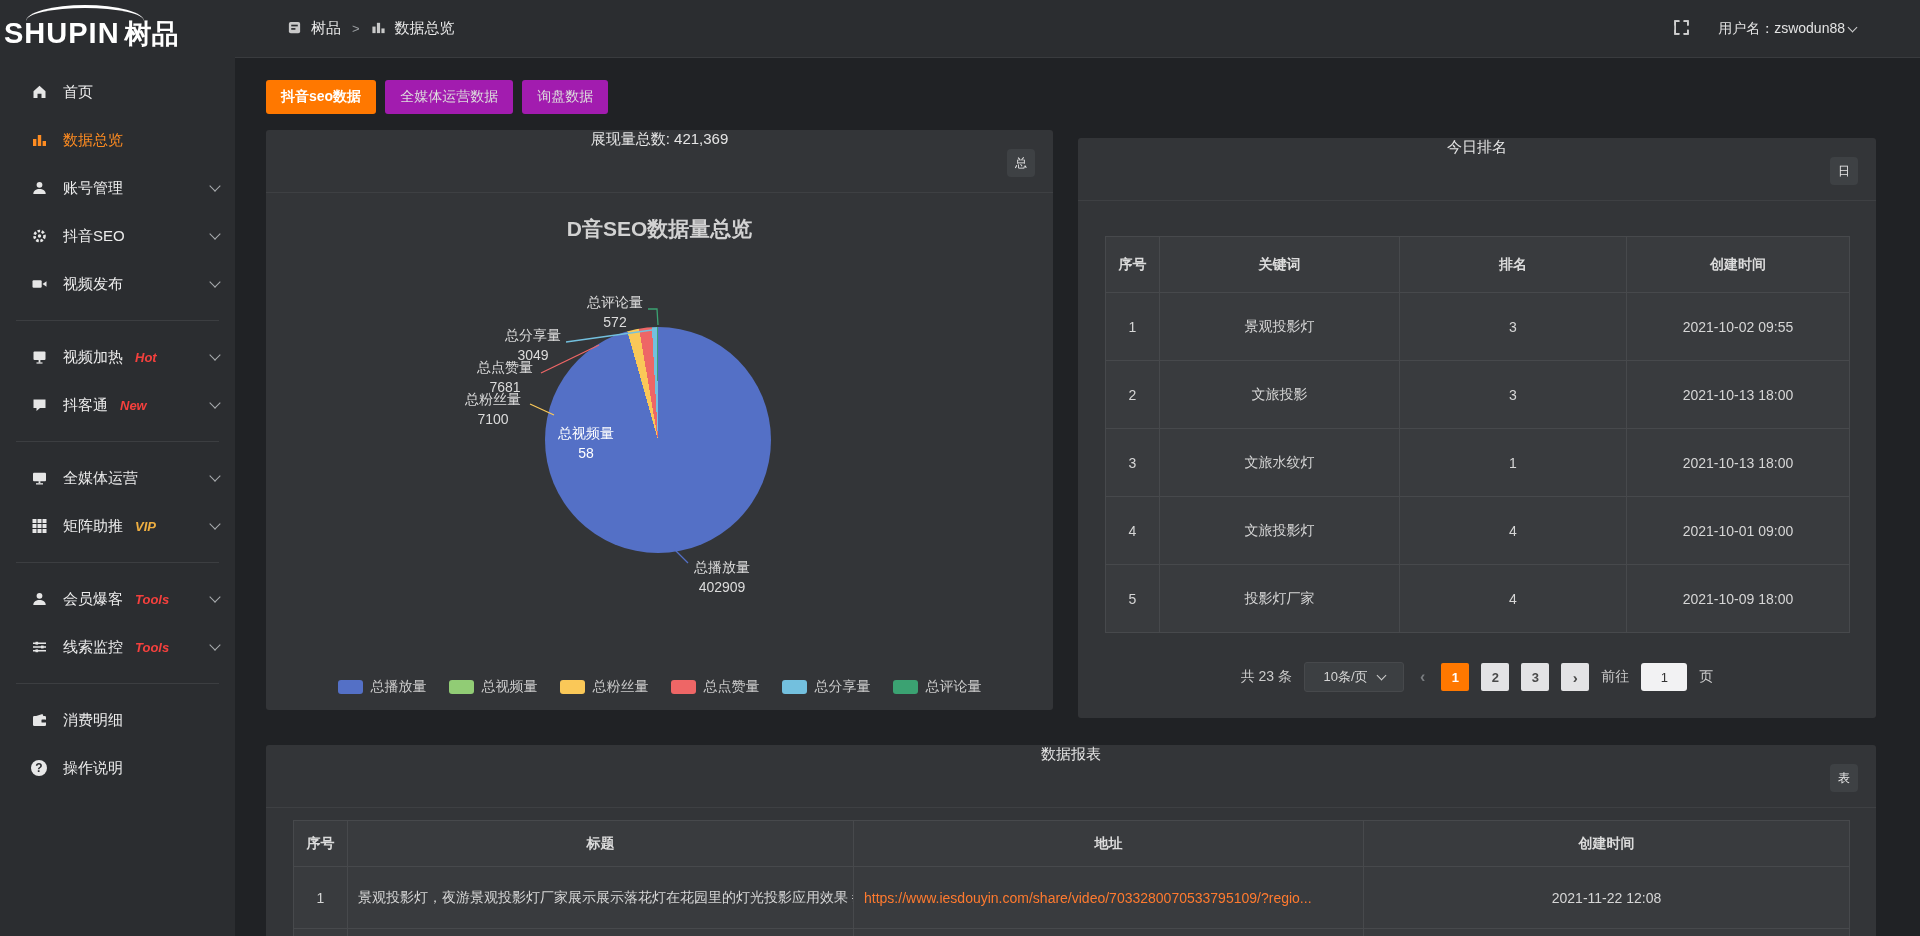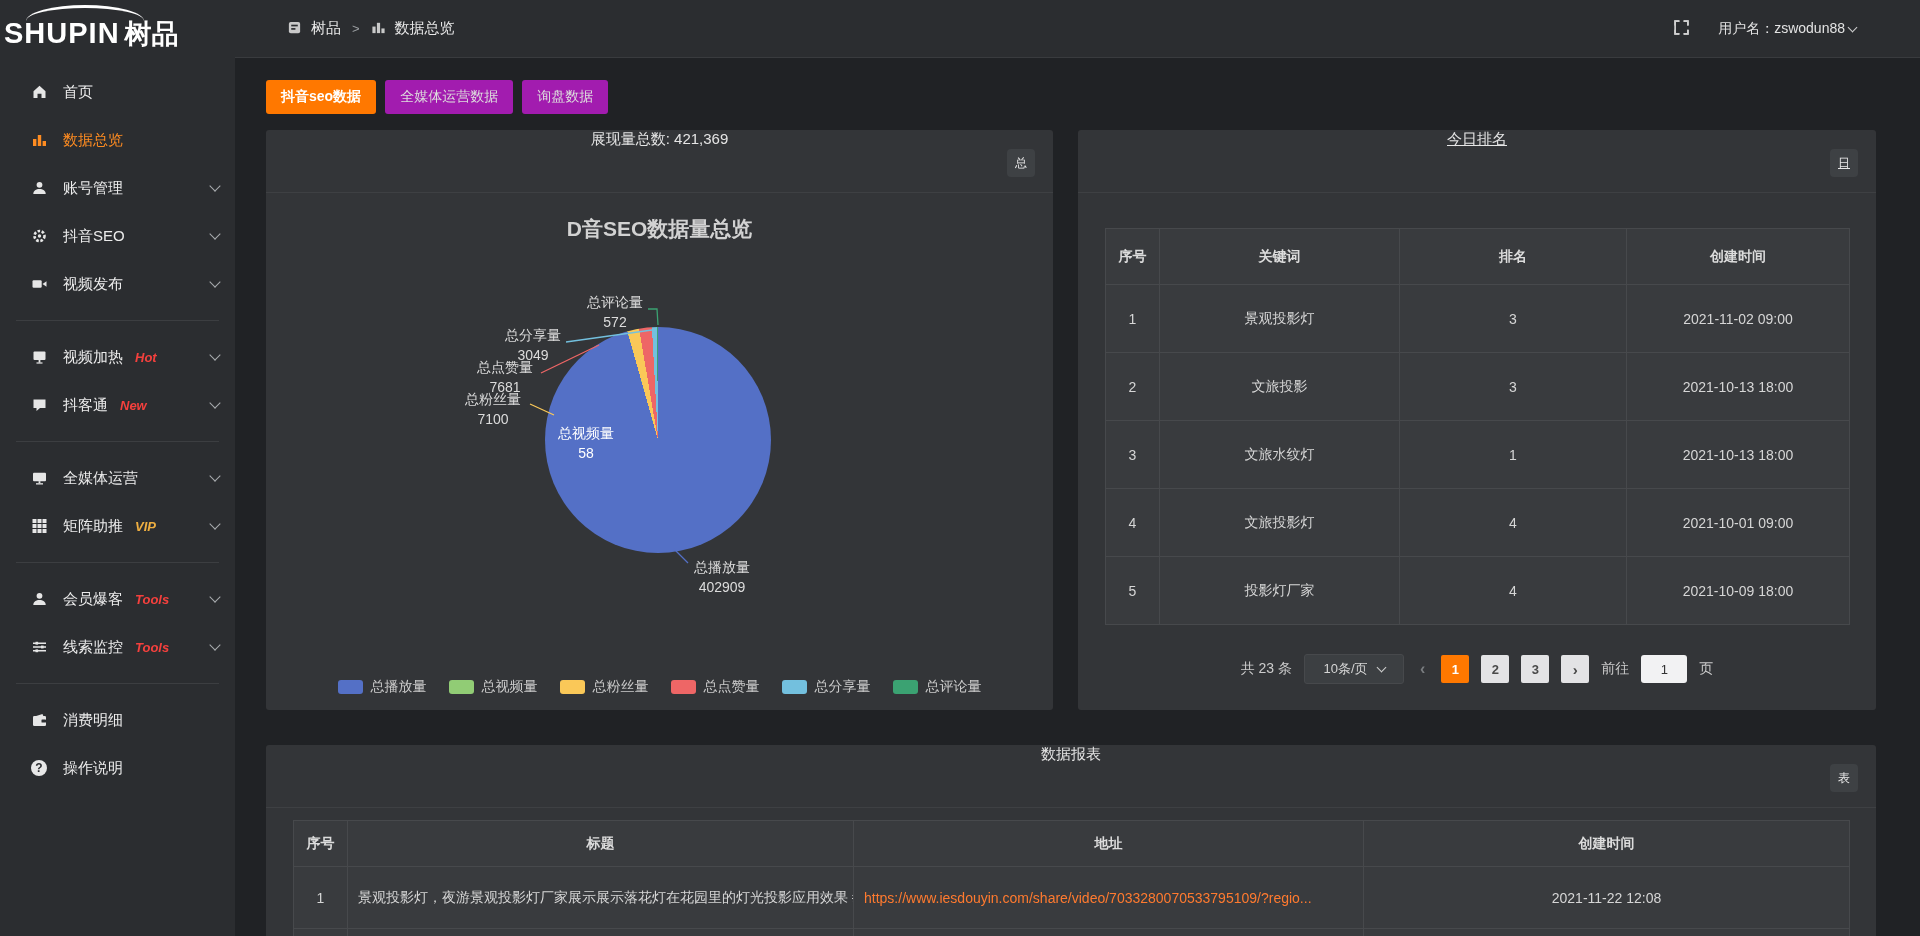--- a/index.html
+++ b/index.html
@@ -39,21 +39,21 @@
 
   
   .tabs { position:absolute; left:266px; top:80px; display:flex; gap:9px; z-index:2; }
   .tab { height:34px; padding:0 15px; border-radius:3px; font-size:14px; display:flex; align-items:center; cursor:pointer;
          background:#a21caf; color:#dddddd; }
   .tab.active { background:#ff7800; color:#fff; font-weight:700; }
 
   
   .panel { position:absolute; background:#333538; border-radius:3px; }
   .panel-chart  { left:266px;  top:130px; width:787px;  height:580px; }
-  .panel-rank   { left:1078px; top:130px; width:798px;  height:580px;text-decoration:underline; }
+  .panel-rank   { left:1078px; top:138px; width:798px;  height:580px; }
   .panel-report { left:266px;  top:745px; width:1610px; height:420px; }
   .panel-head { height:63px; display:flex; align-items:center; padding:0 18px; border-bottom:1px solid #3e4043;
                 font-size:15px; color:#e5e5e5;flex-direction:column; }
   .corner-btn { margin-left:auto; width:28px; height:28px; border-radius:4px; background:#3e4144; color:#e8e8e8;
                 border:none; font-size:12px; font-family:inherit; display:flex; align-items:center; justify-content:center; cursor:pointer; }
 
   
   .chart-area { position:relative; height:517px; }
   .chart-title { position:absolute; left:0; right:0; top:22px; text-align:center; font-size:21px; font-weight:700; color:#d2d2d2; }
   .pie { position:absolute; left:279px; top:134px; width:226px; height:226px; border-radius:50%; }
@@ -390,21 +390,21 @@
         <th>关键词</th>
         <th>排名</th>
         <th>创建时间</th>
       </tr>
     </thead>
     <tbody>
       <tr>
         <td>1</td>
           <td>景观投影灯</td>
           <td>3</td>
-          <td>2021-11-02 09:00</td>
+          <td>2021-10-02 09:55</td>
       </tr>
       <tr>
         <td>2</td>
           <td>文旅投影</td>
           <td>3</td>
           <td>2021-10-13 18:00</td>
       </tr>
       <tr>
         <td>3</td>
           <td>文旅水纹灯</td>

